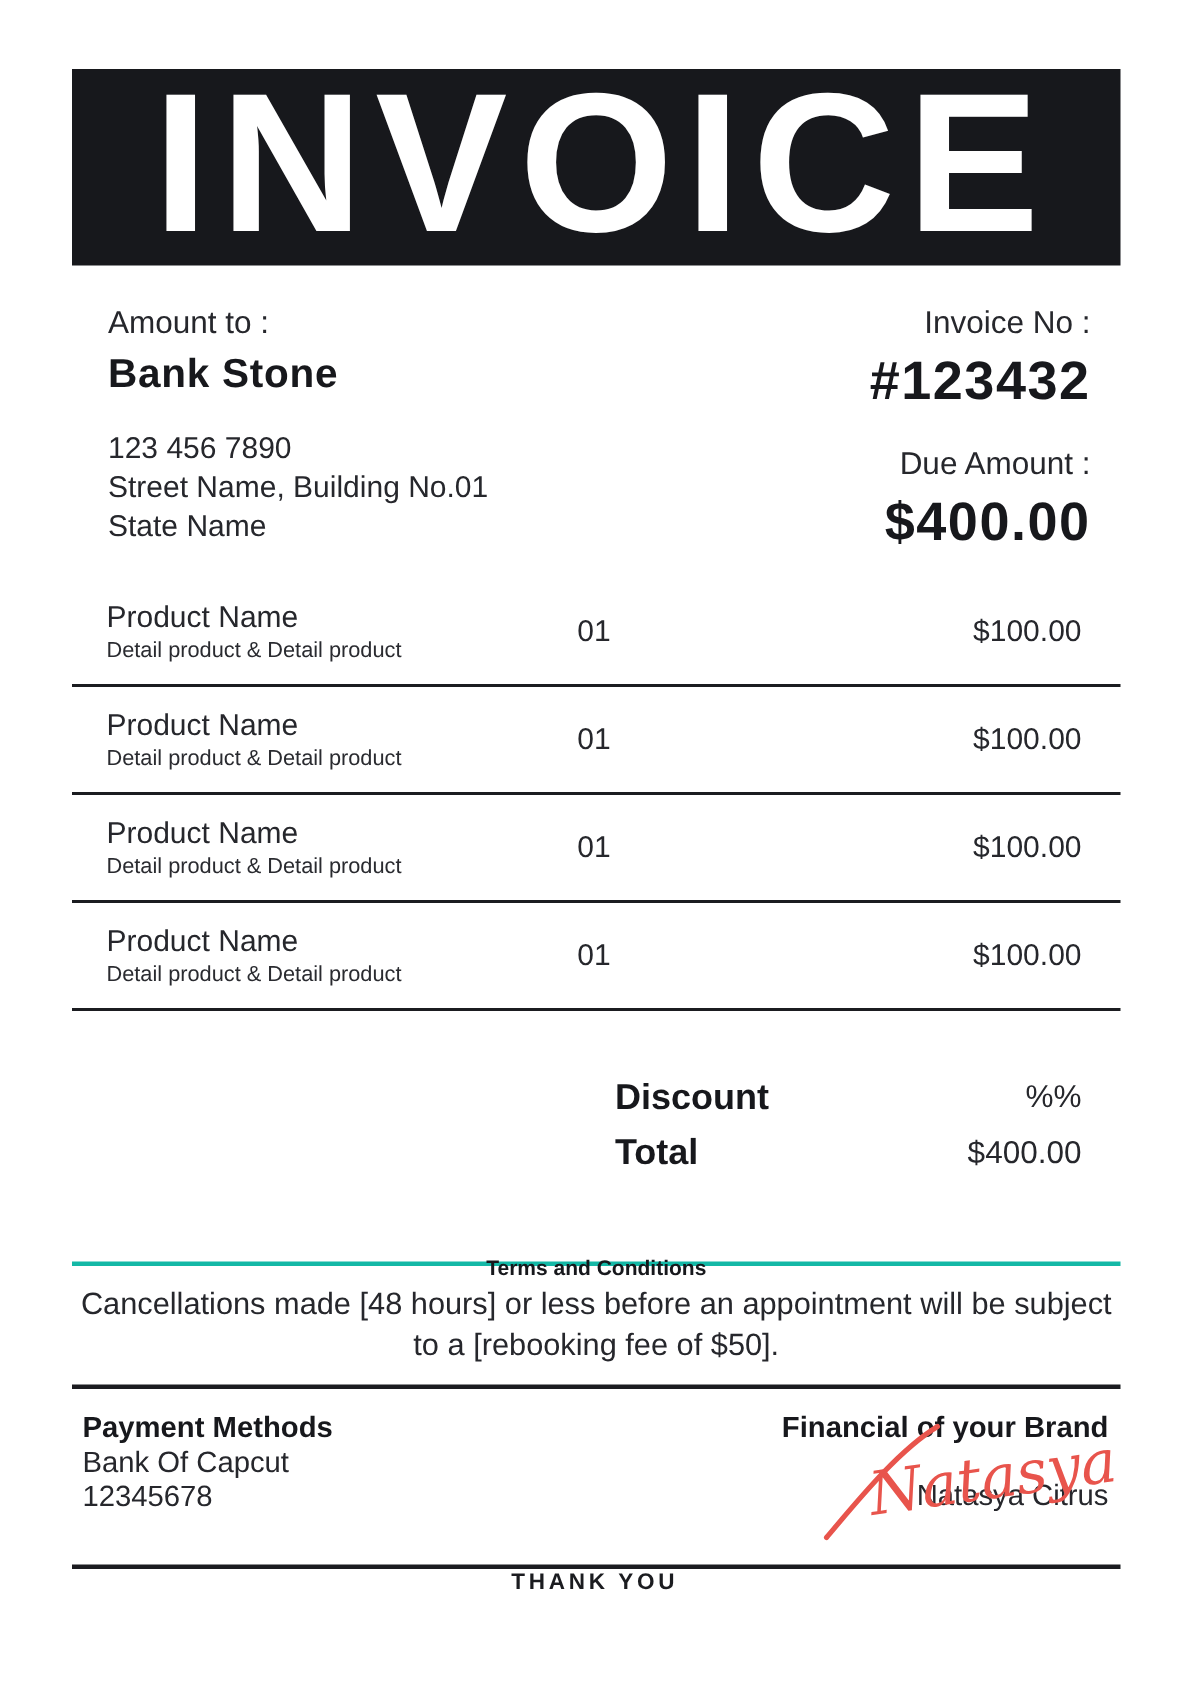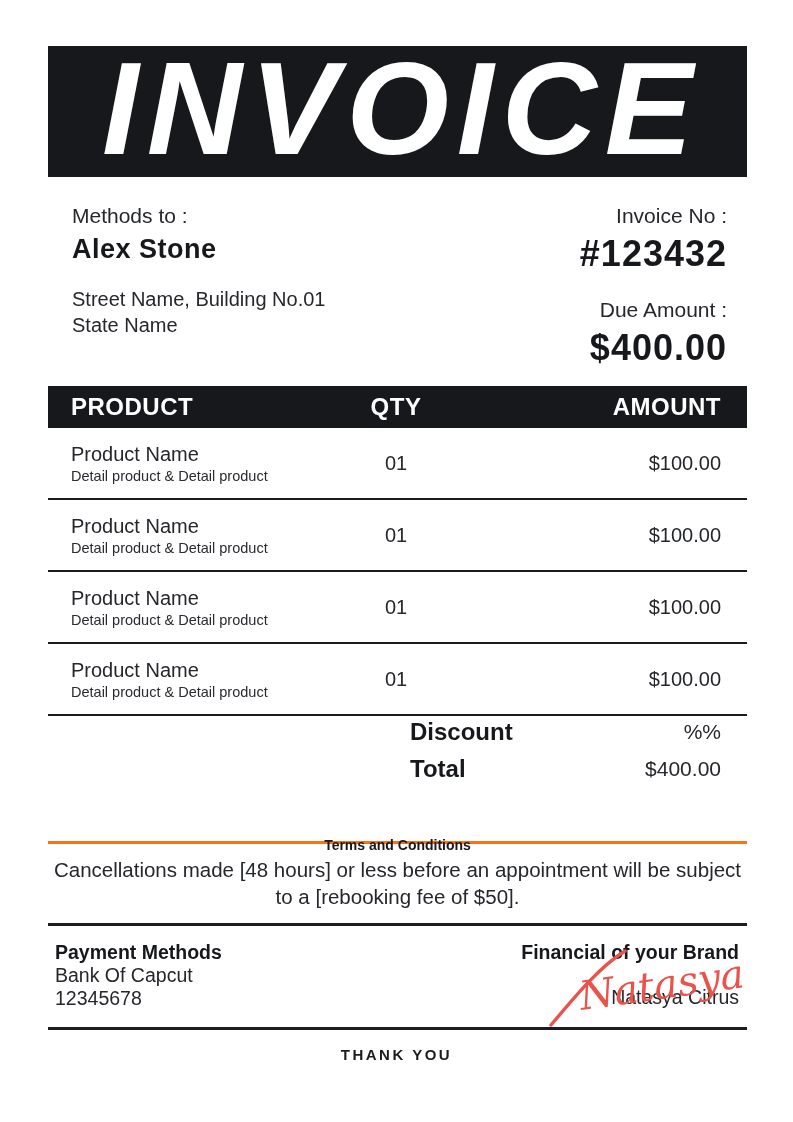--- a/index.html
+++ b/index.html
@@ -4,21 +4,21 @@
 <style>
   * { margin:0; padding:0; box-sizing:border-box; }
   html,body { background:#ffffff; }
   .page {
     position:relative; width:793px; height:1122px; background:#ffffff;
     font-family:"Liberation Sans", sans-serif; color:#212228; overflow:hidden;
   }
   
   .banner {
     position:absolute; left:48px; top:46px; width:699px; height:131px;
-    background:#17181c; display:flex; align-items:center; justify-content:center; overflow:hidden;font-style:italic;
+    background:#17181c; display:flex; align-items:center; justify-content:center; overflow:hidden;
   }
   .banner-title {
     color:#ffffff; font-weight:bold; font-size:132px; line-height:1;
     letter-spacing:8px; text-indent:8px; transform:translateY(-3px); white-space:nowrap;
   }
   
   .billing { position:absolute; left:72px; top:204px; }
   .label-sm { font-size:21px; color:#26272c; }
   .billing-name { font-size:27px; font-weight:bold; margin-top:6px; letter-spacing:0.5px; color:#17181c; }
   .billing-contact { margin-top:21px; font-size:20px; line-height:26px; color:#26272c; }
@@ -37,38 +37,38 @@
   .trow {
     height:72px; border-bottom:2px solid #1b1c20;
     display:flex; align-items:center;
   }
   .pname { font-size:20px; color:#26272c; }
   .pdetail { font-size:14.5px; margin-top:2px; color:#2a2b30; }
   .cell-qty, .cell-amt { font-size:20px; color:#26272c; }
   
   .summary {
     position:absolute; left:48px; top:716px; width:699px; height:128px;
-    border-bottom:3px solid #f97316; padding-top:2px;
+    border-bottom:3px solid #14b8a6; padding-top:2px;
   }
   .sumrow {
     display:flex; justify-content:space-between; align-items:center;
     padding-left:362px; padding-right:26px; margin-bottom:9px;
   }
   .sumlabel { font-size:24px; font-weight:bold; color:#17181c; }
   .sumvalue { font-size:21px; color:#26272c; }
   
   .terms {
     position:absolute; left:48px; top:822px; width:699px; height:104px;
     border-bottom:3px solid #1b1c20; text-align:center;
   }
   .terms-title { font-size:14px; font-weight:bold; color:#17181c; margin-top:15px; }
   .terms-body { font-size:20.5px; line-height:27px; width:688px; margin:3px auto 0; color:#26272c; }
   
   .footer {
-    position:absolute; left:48px; top:926px; width:699px; height:104px;
+    position:absolute; left:48px; top:926px; width:699px; height:120px;
     border-bottom:3px solid #1b1c20;
   }
   .pay { position:absolute; left:7px; top:15px; }
   .pay-title { font-size:19.5px; font-weight:bold; color:#17181c; }
   .pay-line { font-size:19.5px; line-height:23px; color:#26272c; }
   .brand { position:absolute; right:8px; top:15px; text-align:right; }
   .brand-title { font-size:19.5px; font-weight:bold; color:#17181c; position:relative; z-index:1; }
   .signed-name { font-size:19.5px; margin-top:22px; color:#26272c; position:relative; z-index:1; }
   .sig-svg { position:absolute; right:-10px; top:-2px; z-index:2; pointer-events:none; }
   
@@ -80,41 +80,37 @@
 </head>
 <body>
 
 <div class="page">
 
   <header class="banner">
     <div class="banner-title">INVOICE</div>
   </header>
 
   <section class="billing">
-    <div class="label-sm">Methods to :</div>
-    <div class="billing-name">Alex Stone</div>
+    <div class="label-sm">Amount to :</div>
+    <div class="billing-name">Bank Stone</div>
     <div class="billing-contact">
+      <div>123 456 7890</div>
       <div>Street Name, Building No.01</div>
       <div>State Name</div>
     </div>
   </section>
 
   <section class="meta">
     <div class="label-sm">Invoice No :</div>
     <div class="meta-value">#123432</div>
     <div class="label-sm meta-due">Due Amount :</div>
     <div class="meta-value">$400.00</div>
   </section>
 
   <section class="table">
-    <div class="thead">
-      <div class="col-product">PRODUCT</div>
-      <div class="col-qty">QTY</div>
-      <div class="col-amount">AMOUNT</div>
-    </div>
 
     <div class="trow">
       <div class="col-product">
         <div class="pname">Product Name</div>
         <div class="pdetail">Detail product &amp; Detail product</div>
       </div>
       <div class="col-qty cell-qty">01</div>
       <div class="col-amount cell-amt">$100.00</div>
     </div>
 

